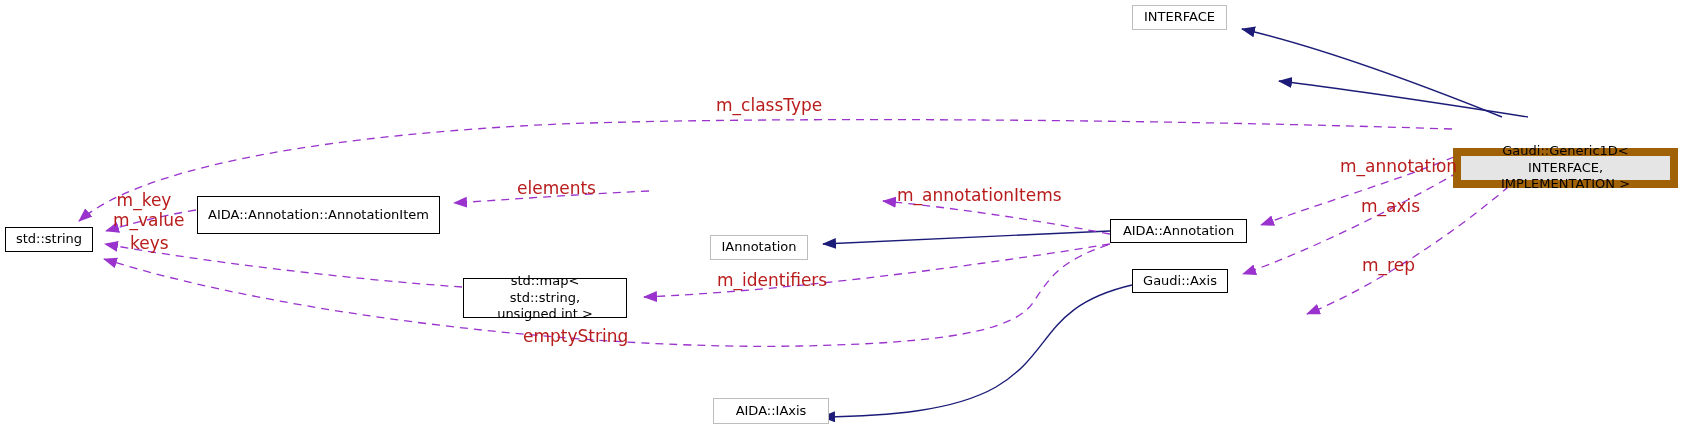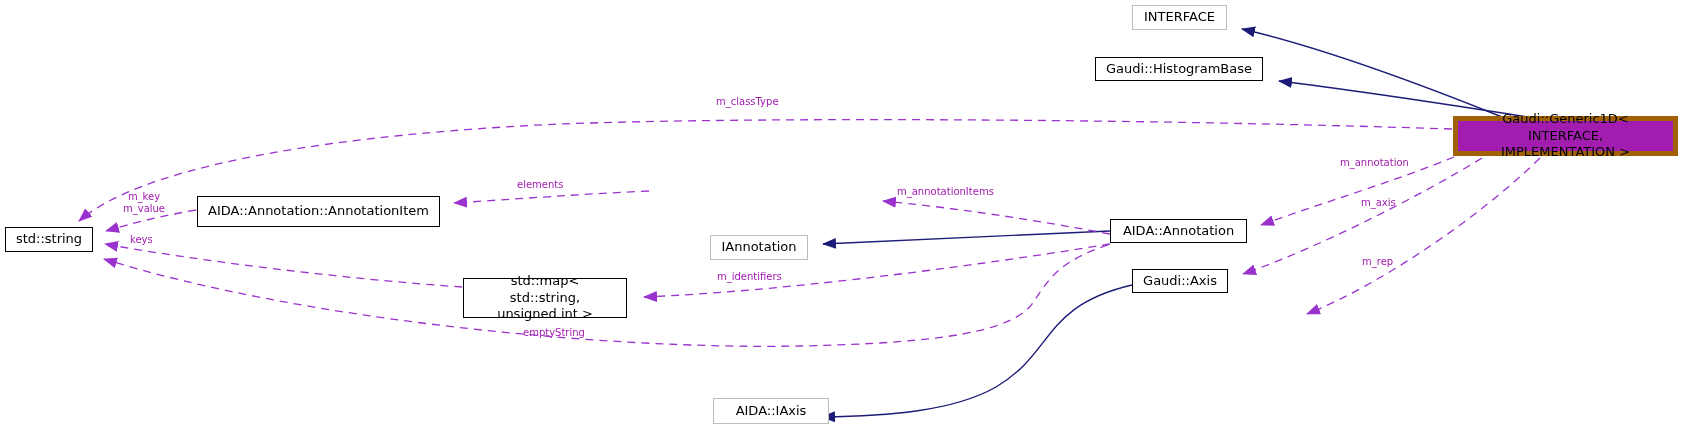--- a/index.html
+++ b/index.html
@@ -17,25 +17,25 @@
     z-index:2;
     background:#ffffff;
     border:1px solid #000000;
     display:flex; align-items:center; justify-content:center;
     text-align:center;
     font-size:13px; line-height:1.28; color:#000000;
     white-space:pre-line;
     padding:0 17px;
   }
   .node.external { border-color:#bdbdbd; }
-  .node.focal { background:#a21caf; border:5px solid #a16207; font-weight:400; }
+  .node.focal { background:#e5e5e5; border:8px solid #a16207; font-weight:400;margin-top:32px; }
   .edge-label {
     position:absolute;
     z-index:3;
-    font-size:10px; color:#a21caf;
+    font-size:17px; color:#b91c1c;
     white-space:pre-line;
     text-align:center;
     line-height:1.15;
   }
   .inh { stroke:#1c1c78; stroke-width:1.4; fill:none; }
   .use { stroke:#9a32cd; stroke-width:1.3; fill:none; stroke-dasharray:8 6; }
 </style>
 </head>
 <body>
 
@@ -65,34 +65,31 @@
     <path class="use" d="M 1108,245 C 1058,261 1048,281 1034,301 C 1016,331 945,343 800,346 C 600,350 292,318 104,259" marker-end="url(#arrow-use)"></path>
     <path class="use" d="M 649,191 C 582,194 516,199 454,203" marker-end="url(#arrow-use)"></path>
     <path class="use" d="M 196,210 C 160,216 130,224 106,231" marker-end="url(#arrow-use)"></path>
     <path class="use" d="M 462,287 C 345,279 192,260 105,244" marker-end="url(#arrow-use)"></path>
   </svg>
 
   <div class="node external" style="left:1132px;top:5px;width:95px;height:25px">
     <span>INTERFACE</span>
   </div>
 
-  <div class="node" style="left:1095px;top:57px;width:168px;height:24px">
-    <span>Gaudi::HistogramBase</span>
-  </div>
 
   <div class="node focal" style="left:1453px;top:116px;width:225px;height:40px">
     <span>Gaudi::Generic1D&lt; INTERFACE,
 IMPLEMENTATION &gt;</span>
   </div>
 
   <div class="node" style="left:5px;top:227px;width:88px;height:25px">
     <span>std::string</span>
   </div>
 
-  <div class="node" style="left:197px;top:196px;width:243px;height:31px">
+  <div class="node" style="left:197px;top:196px;width:243px;height:38px">
     <span>AIDA::Annotation::AnnotationItem</span>
   </div>
 
 
   <div class="node external" style="left:710px;top:235px;width:98px;height:25px">
     <span>IAnnotation</span>
   </div>
 
   <div class="node" style="left:1110px;top:219px;width:137px;height:24px">
     <span>AIDA::Annotation</span>

